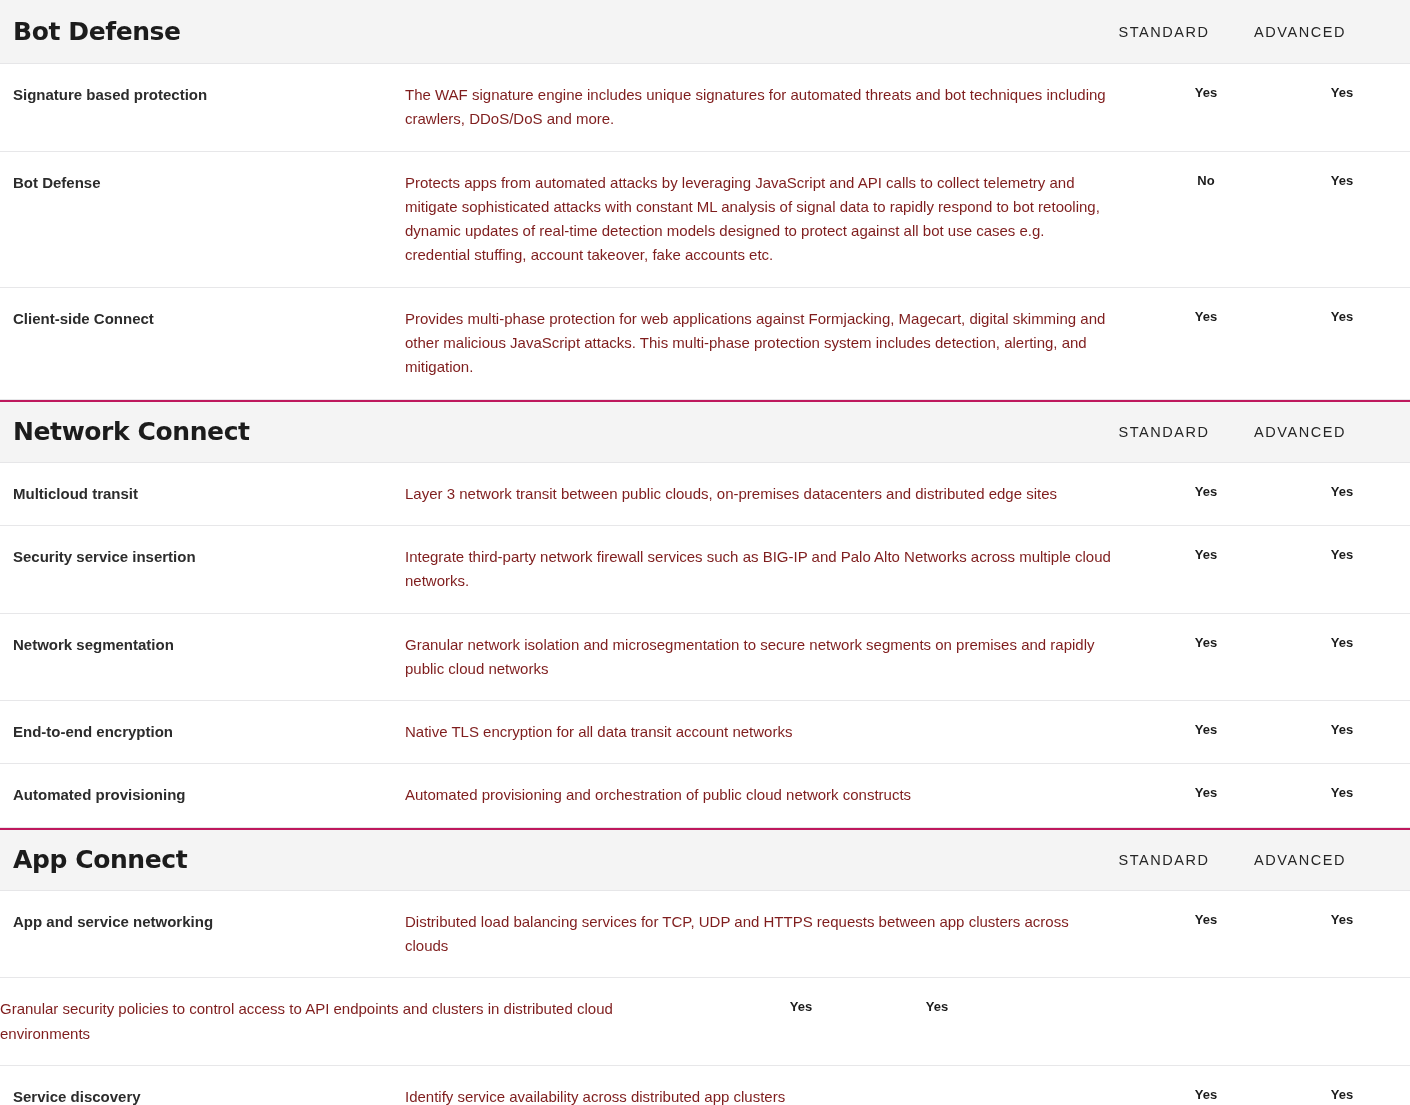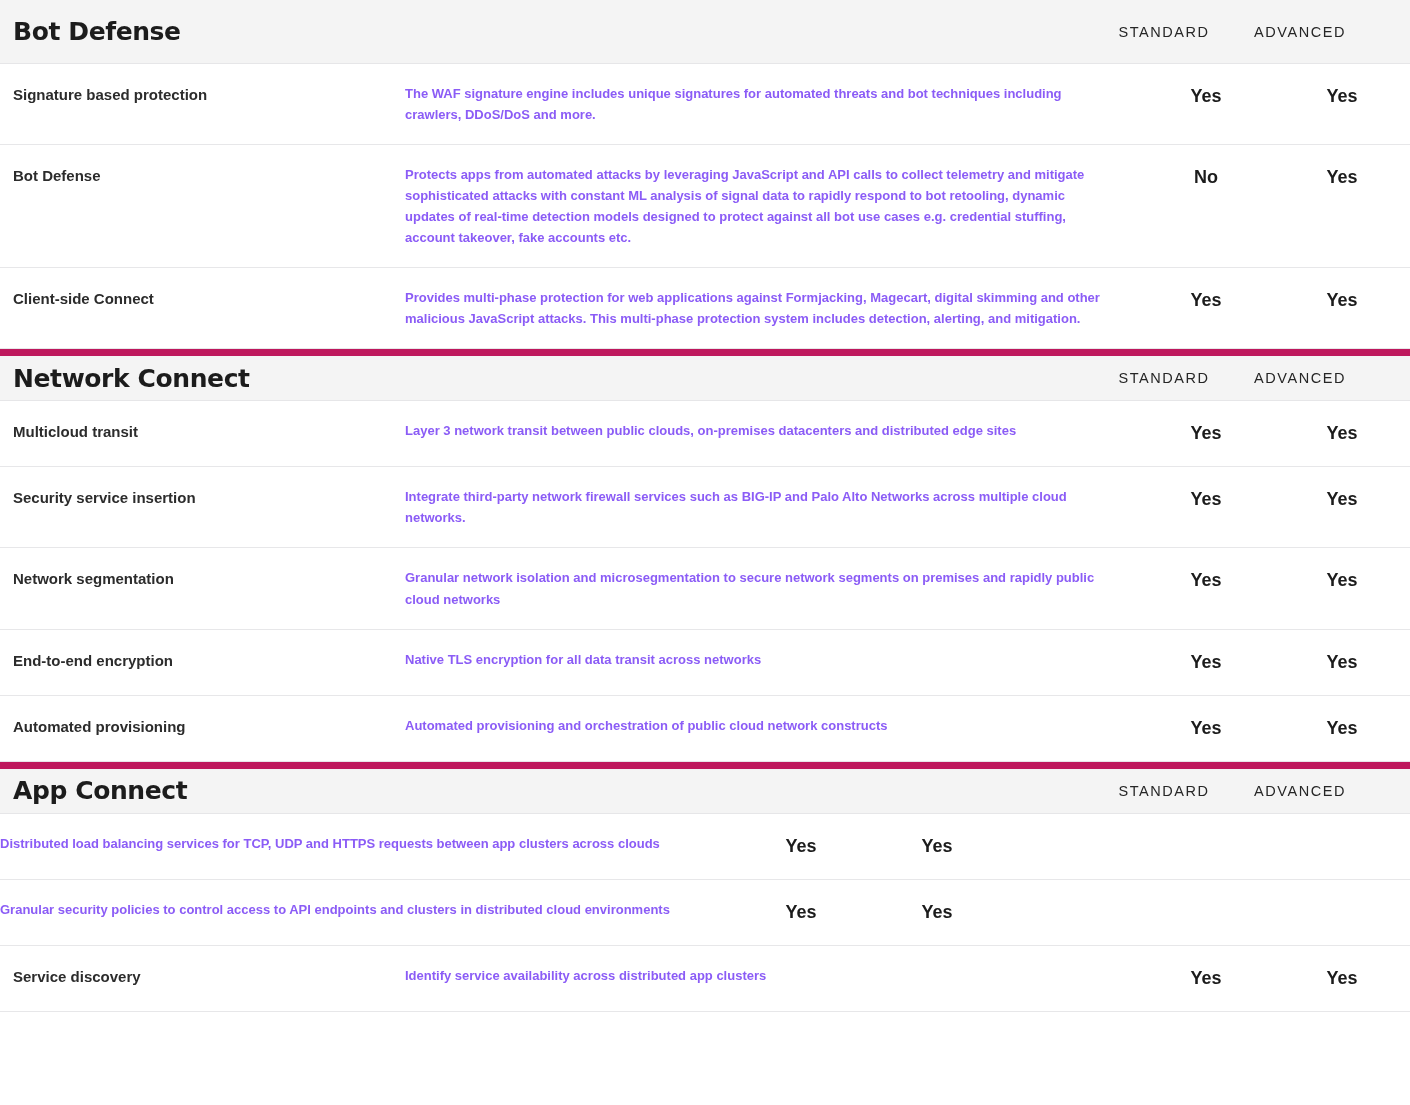--- a/index.html
+++ b/index.html
@@ -17,23 +17,23 @@
   }
 
   .comparison-table {
     width: 1410px;
     position: relative;
   }
 
   
   .section-header {
     background: #f4f4f4;
-    border-top: 7px solid #be185d;
+    border-top: 2px solid #be185d;
     border-bottom: 1px solid #e6e6e8;
-    height: 52px;
+    height: 63px;
     display: flex;
     align-items: center;
     position: relative;
   }
   .comparison-table > .section-header:first-child {
     border-top: none;
     height: 64px;
   }
 
   .section-title {
@@ -76,28 +76,27 @@
     padding-right: 12px;
     font-size: 15px;
     line-height: 1.55;
     color: #2c2c2c;
     font-weight: bold;
   }
 
   .cell-desc {
     flex: 0 0 737px;
     padding-right: 30px;
-    font-size: 13px;
+    font-size: 15px;
     line-height: 1.62;
-    color: #8b5cf6;
-    font-weight: bold;
+    color: #7f1d1d;
   }
 
   .cell-value {
-    font-size: 18px;
+    font-size: 13px;
     font-weight: bold;
     color: #1c1c1c;
     text-align: center;
     line-height: 1.5;
   }
   .cell-value.standard { flex: 0 0 128px; }
   .cell-value.advanced { flex: 0 0 150px; padding-right: 6px; }
 </style>
 </head>
 <body>
@@ -144,36 +143,37 @@
       <div class="cell-value advanced">Yes</div>
     </div>
     <div class="feature-row">
       <div class="cell-name">Network segmentation</div>
       <div class="cell-desc">Granular network isolation and microsegmentation to secure network segments on premises and rapidly public cloud networks</div>
       <div class="cell-value standard">Yes</div>
       <div class="cell-value advanced">Yes</div>
     </div>
     <div class="feature-row">
       <div class="cell-name">End-to-end encryption</div>
-      <div class="cell-desc">Native TLS encryption for all data transit across networks</div>
+      <div class="cell-desc">Native TLS encryption for all data transit account networks</div>
       <div class="cell-value standard">Yes</div>
       <div class="cell-value advanced">Yes</div>
     </div>
     <div class="feature-row">
       <div class="cell-name">Automated provisioning</div>
       <div class="cell-desc">Automated provisioning and orchestration of public cloud network constructs</div>
       <div class="cell-value standard">Yes</div>
       <div class="cell-value advanced">Yes</div>
     </div>
     <div class="section-header">
       <div class="section-title">App Connect</div>
       <div class="col-head standard">STANDARD</div>
       <div class="col-head advanced">ADVANCED</div>
     </div>
     <div class="feature-row">
+      <div class="cell-name">App and service networking</div>
       <div class="cell-desc">Distributed load balancing services for TCP, UDP and HTTPS requests between app clusters across clouds</div>
       <div class="cell-value standard">Yes</div>
       <div class="cell-value advanced">Yes</div>
     </div>
     <div class="feature-row">
       <div class="cell-desc">Granular security policies to control access to API endpoints and clusters in distributed cloud environments</div>
       <div class="cell-value standard">Yes</div>
       <div class="cell-value advanced">Yes</div>
     </div>
     <div class="feature-row">

